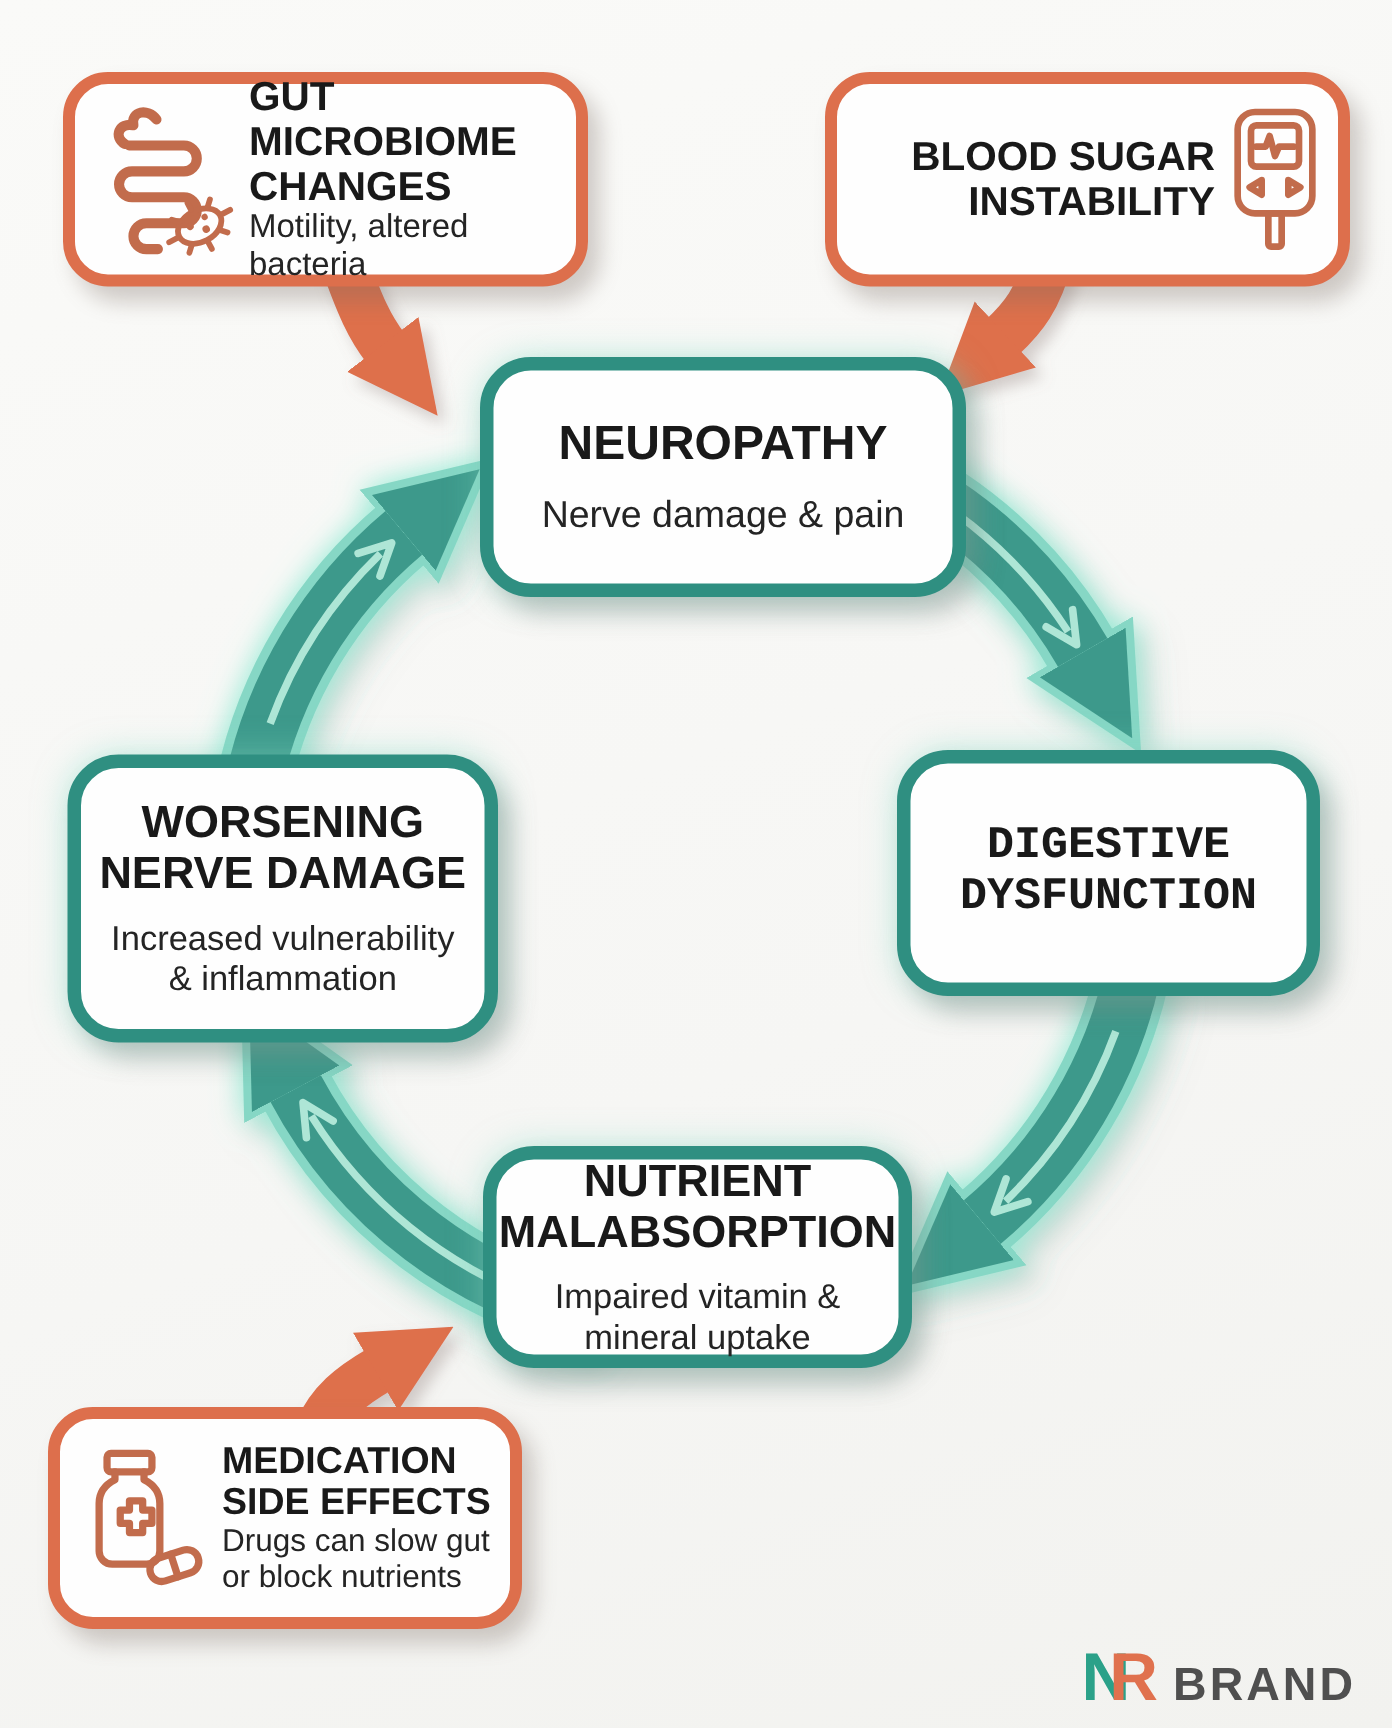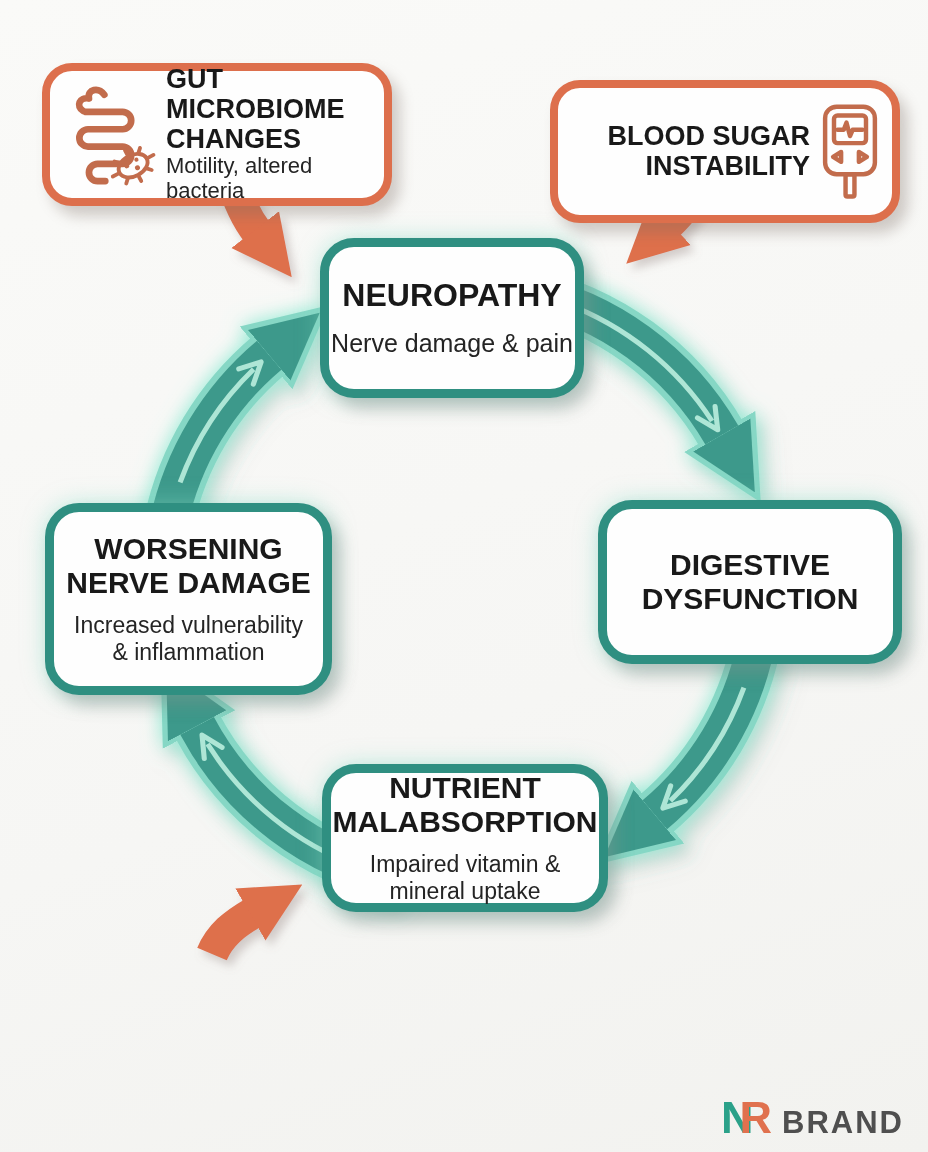--- a/index.html
+++ b/index.html
@@ -20,32 +20,32 @@
   .card.orange{
     border:8px solid #dd6f4c;border-radius:30px;
     box-shadow:8px 10px 14px rgba(120,105,98,.33);
   }
   .card.center-card{flex-direction:column;justify-content:center;text-align:center;}
   .title{font-weight:bold;color:#191919;white-space:pre-line;}
   .sub{color:#242424;white-space:pre-line;}
   .icon-wrap{flex:0 0 auto;display:flex;align-items:center;justify-content:center;}
   .icon-wrap svg{display:block;}
 
-  .gut-card{left:42px;top:63px;width:350px;height:143px;padding:6px 12px 6px 14px;gap:6px;justify-content:flex-start;}
-  .blood-card{left:550px;top:48px;width:350px;height:143px;padding:6px 10px 6px 12px;gap:8px;justify-content:flex-end;margin-top:32px;}
+  .gut-card{left:42px;top:48px;width:350px;height:143px;padding:6px 12px 6px 14px;gap:6px;justify-content:flex-start;}
+  .blood-card{left:550px;top:48px;width:350px;height:143px;padding:6px 10px 6px 12px;gap:8px;justify-content:flex-end;}
   .blood-card .txt{text-align:right;}
   .med-card{left:32px;top:938px;width:316px;height:148px;padding:6px 8px 6px 12px;gap:8px;justify-content:flex-start;}
 
   .corner .title{font-size:27px;line-height:1.1;}
   .corner .sub{font-size:22px;line-height:1.12;}
   .med-card .title{font-size:25px;}
   .med-card .sub{font-size:21px;}
 
-  .neuro-card{left:320px;top:238px;width:264px;height:160px;}
-  .dig-card{left:598px;top:500px;width:304px;height:164px;}
+  .neuro-card{left:320px;top:238px;width:324px;height:160px;}
+  .dig-card{left:598px;top:500px;width:282px;height:164px;font-family:Liberation Mono, monospace;}
   .wors-card{left:45px;top:503px;width:287px;height:192px;}
   .nutr-card{left:322px;top:764px;width:286px;height:148px;}
   .neuro-card .title{font-size:32px;line-height:1.1;}
   .neuro-card .sub{font-size:25px;margin-top:15px;}
   .mid .title{font-size:30px;line-height:1.12;}
   .mid .sub{font-size:23px;line-height:1.16;margin-top:13px;}
 
   .logo{position:absolute;z-index:2;right:24px;top:1092px;display:flex;align-items:baseline;}
   .logo .n{font-size:45px;font-weight:bold;color:#2ba189;}
   .logo .r{font-size:45px;font-weight:bold;color:#e0714e;margin-left:-14px;}
@@ -176,20 +176,39 @@
 &amp; inflammation</div>
   </div>
 
   <div class="card teal center-card mid nutr-card">
     <div class="title">NUTRIENT
 MALABSORPTION</div>
     <div class="sub">Impaired vitamin &amp;
 mineral uptake</div>
   </div>
 
+  <div class="card orange corner med-card">
+    <div class="icon-wrap">
+      <svg width="88" height="100" viewBox="0 0 100 112" fill="none" stroke="#c26c4c" stroke-width="5.5" stroke-linecap="round" stroke-linejoin="round">
+        <rect x="22" y="7" width="34" height="14" rx="3"></rect>
+        <path d="M28 21 v6 c-8 4 -12 10 -12 18 v36 a10 10 0 0 0 10 10 h26 a10 10 0 0 0 10 -10 v-36 c0 -8 -4 -14 -12 -18 v-6"></path>
+        <path d="M32 50 h7 v-7 h10 v7 h7 v10 h-7 v7 h-10 v-7 h-7 z"></path>
+        <g transform="rotate(-18 73 92)">
+          <rect x="54" y="83" width="38" height="18" rx="9"></rect>
+          <line x1="73" y1="83" x2="73" y2="101"></line>
+        </g>
+      </svg>
+    </div>
+    <div class="txt">
+      <div class="title">MEDICATION
+SIDE EFFECTS</div>
+      <div class="sub">Drugs can slow gut
+or block nutrients</div>
+    </div>
+  </div>
 
   <div class="logo">
     <span class="n">N</span>
     <span class="r">R</span>
     <span class="word">BRAND</span>
   </div>
 
 </div>
 
 </body></html>

